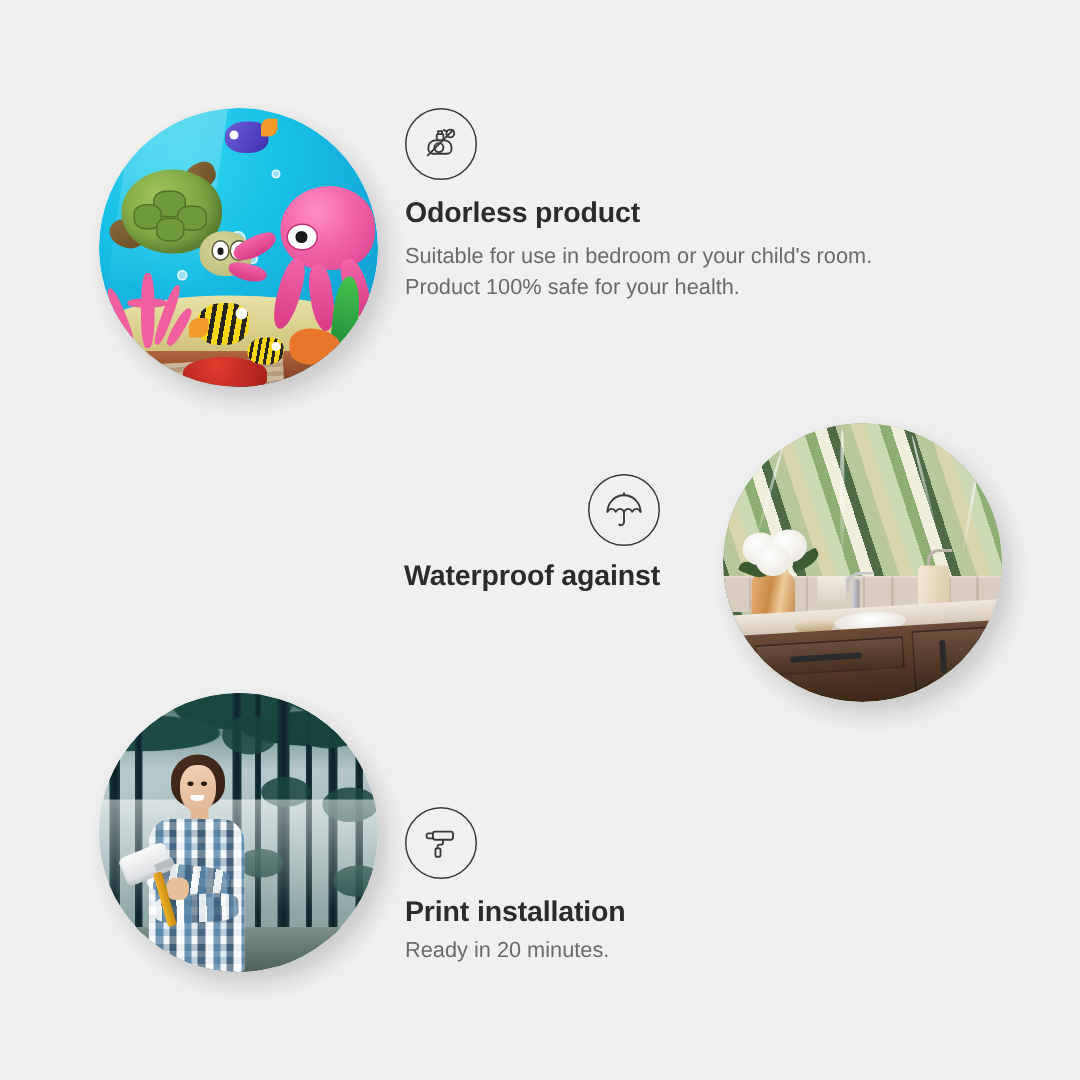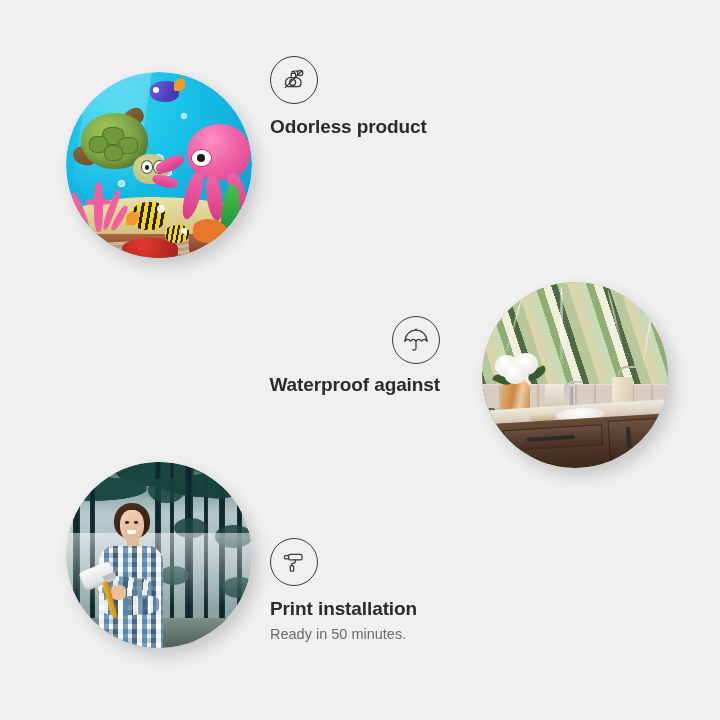--- a/index.html
+++ b/index.html
@@ -367,21 +367,21 @@
     color: #2b2b2b;
     letter-spacing: -0.1px;
     white-space: nowrap;
   }
   .feat-desc {
     font-size: 14.5px;
     color: #6b6b6b;
     line-height: 1.45;
   }
 
-  #feature-odorless { left: 270px; top: 56px; text-align: left; }
+  #feature-odorless { left: 270px; top: 72px; text-align: left; }
   #feature-odorless .icon-circle { margin-bottom: 12px; }
   #feature-odorless .feat-title { margin-bottom: 7px; }
   #feature-odorless .feat-desc { max-width: 330px; }
 
   #feature-waterproof { right: 280px; top: 316px; text-align: right; }
   #feature-waterproof .icon-wrap { display: flex; justify-content: flex-end; margin-bottom: 10px; }
   #feature-waterproof .feat-title { margin-bottom: 5px; }
 
   #feature-install { left: 270px; top: 538px; text-align: left; }
   #feature-install .icon-circle { margin-bottom: 12px; }
@@ -468,20 +468,21 @@
           <rect x="12.2" y="8.4" width="4.4" height="4.2" rx="0.7"></rect>
           <path d="M13.1 8.4 v-2.0 h2.6 v2.0"></path>
           <circle cx="21.2" cy="8.0" r="2.6"></circle>
           <path d="M18.9 6.6 l-2.0 -0.9"></path>
           <circle cx="13.6" cy="17.4" r="3.0"></circle>
           <path d="M6.2 22.6 L23.0 5.8"></path>
         </g>
       </svg>
     </div>
     <div class="feat-title">Odorless product</div>
+    <div class="feat-desc">Suitable for use in bedroom or your child's room. Product 100% safe for your health.</div>
   </div>
 
   <div class="photo-circle" id="circle-bathroom">
     <div class="photo-inner">
       <div class="ph-layer bw-wall"></div>
       <div class="bw-leafvein" style="left:42%;top:2%;width:3px;height:46%;"></div>
       <div class="bw-leafvein" style="left:16%;top:8%;width:2px;height:34%;transform:rotate(16deg);"></div>
       <div class="bw-leafvein" style="left:72%;top:4%;width:2px;height:40%;transform:rotate(-14deg);"></div>
       <div class="bw-leafvein" style="left:88%;top:16%;width:2px;height:30%;transform:rotate(10deg);"></div>
 
@@ -579,16 +580,16 @@
       <svg width="30" height="30" viewBox="0 0 30 30" aria-hidden="true">
         <g fill="none" stroke="#3a3a3a" stroke-width="1.25" stroke-linecap="round" stroke-linejoin="round">
           <rect x="9.6" y="7.4" width="13.4" height="5.4" rx="1.4"></rect>
           <path d="M9.6 8.6 h-3.0 a1.2 1.2 0 0 0 -1.2 1.2 v0.9 a1.2 1.2 0 0 0 1.2 1.2 h3.0"></path>
           <path d="M16.3 12.8 v2.0 a1.3 1.3 0 0 1 -1.3 1.3 h-1.0 a1.3 1.3 0 0 0 -1.3 1.3 v1.2"></path>
           <rect x="11.3" y="18.6" width="3.4" height="5.6" rx="0.9"></rect>
         </g>
       </svg>
     </div>
     <div class="feat-title">Print installation</div>
-    <div class="feat-desc">Ready in 50 minutes.</div>
+    <div class="feat-desc">Ready in 20 minutes.</div>
   </div>
 
 </div>
 
 </body></html>

